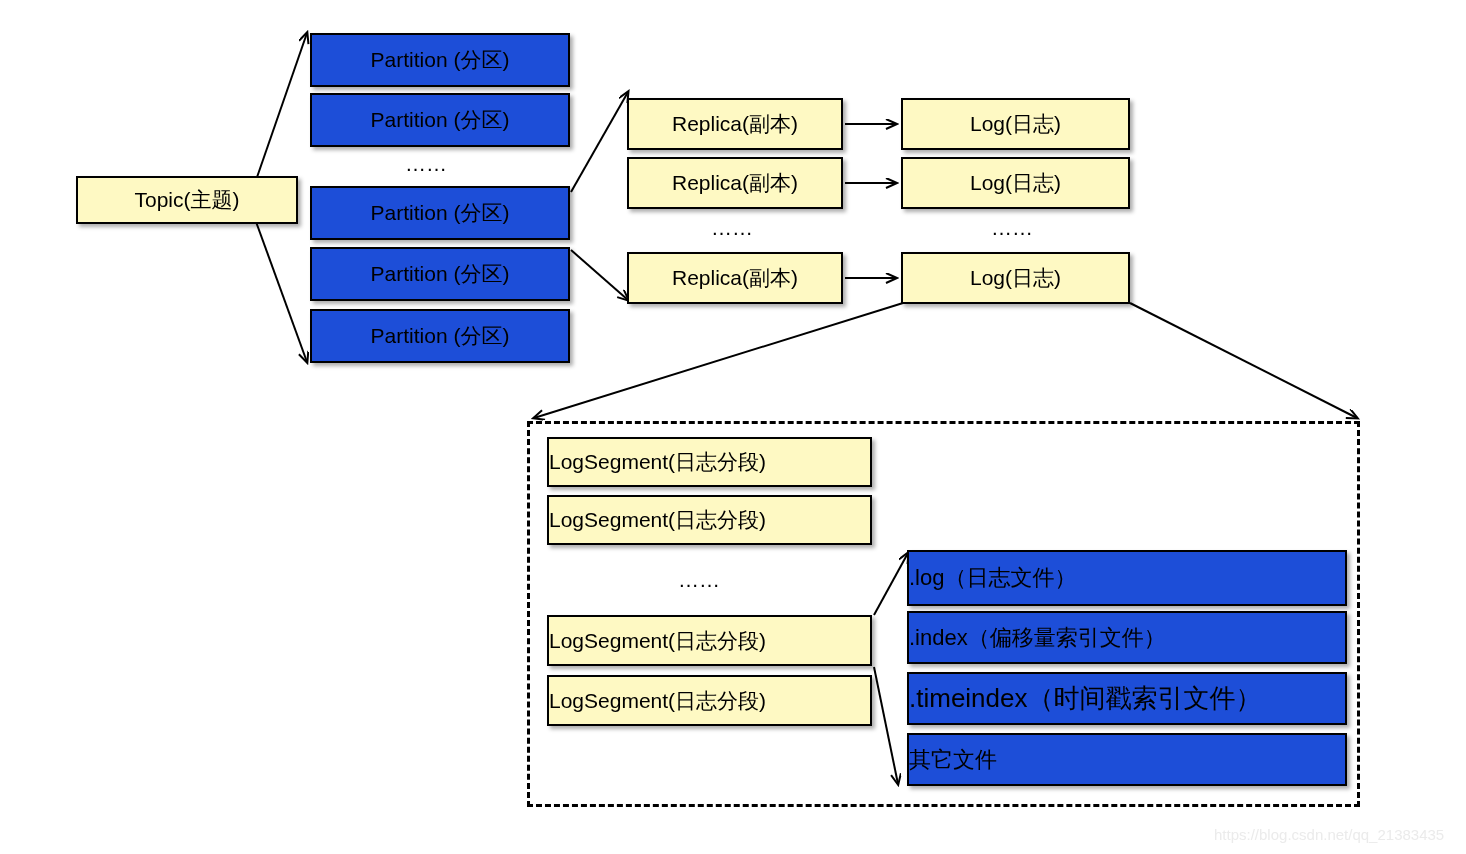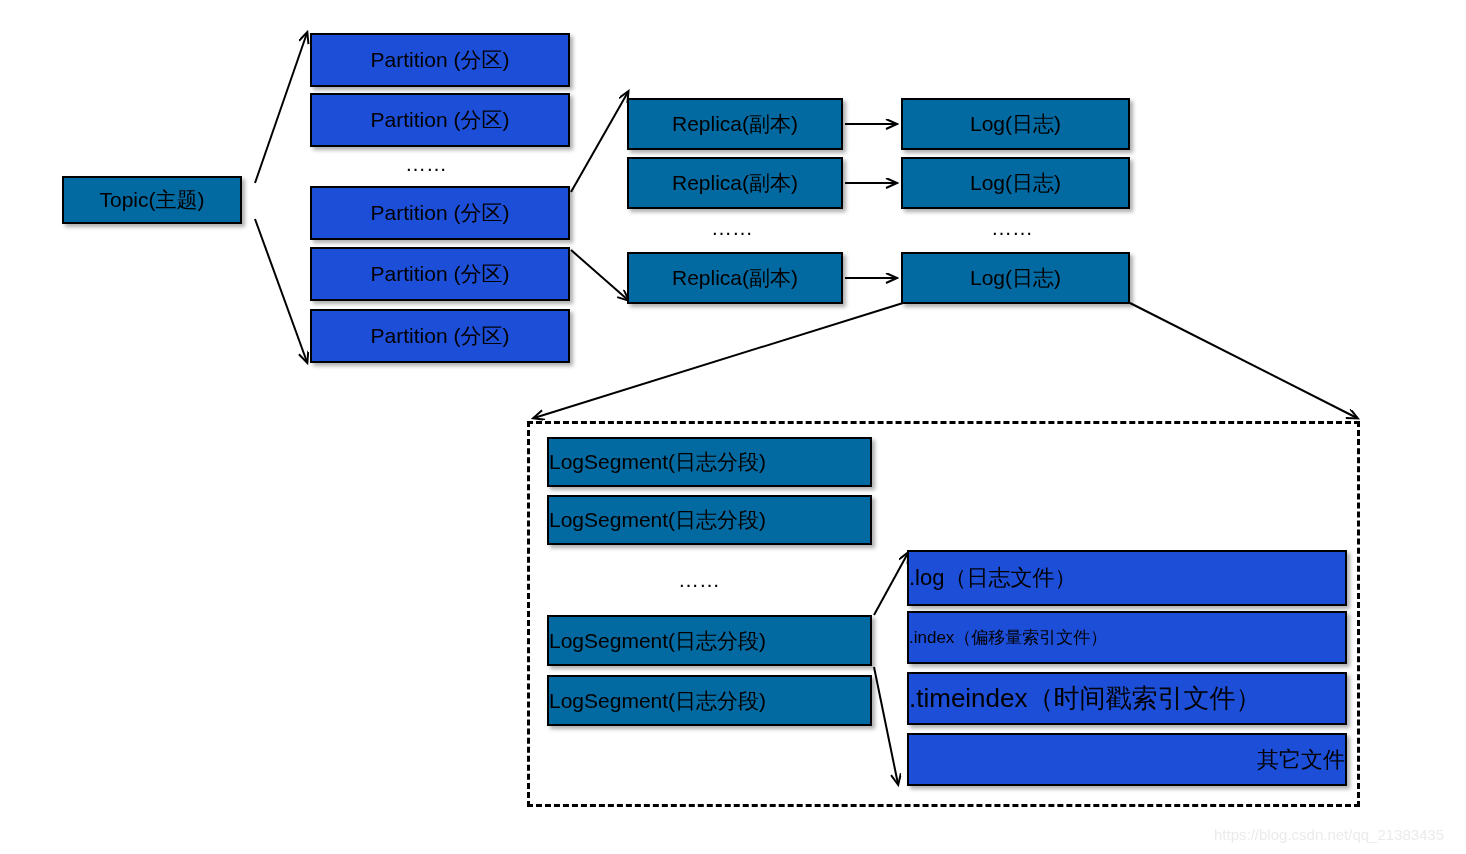--- a/index.html
+++ b/index.html
@@ -31,21 +31,21 @@
     box-sizing: border-box;
     border: 2px solid #000000;
     display: flex;
     align-items: center;
     color: #000000;
     box-shadow: 3px 3px 4px rgba(0,0,0,0.32);
     white-space: nowrap;
     z-index: 3;
   }
   .box.gray  { background: #1d4ed8; }
-  .box.white { background: #0369a1; }
+  .box.white { background: #fef9c3; }
   .box.center { justify-content: center; }
   .box.leftpad { justify-content: flex-start; }
   .ellipsis {
     position: absolute;
     color: #000000;
     letter-spacing: 0px;
     z-index: 4;
     white-space: nowrap;
   }
   .dashbox {
@@ -111,21 +111,21 @@
 
     <g>
       <path d="M874,615 L908,553" fill="none" stroke="#000000" stroke-width="2" marker-end="url(#arrowOpen)"></path>
     </g>
 
     <g>
       <path d="M874,667 L898,784" fill="none" stroke="#000000" stroke-width="2" marker-end="url(#arrowOpen)"></path>
     </g>
   </svg>
 
-  <div class="box white center" style="left:62px; top:176px; width:180px; height:48px; font-size:21px;">
+  <div class="box white center" style="left:76px; top:176px; width:222px; height:48px; font-size:21px;">
     <span>Topic(主题)</span>
   </div>
 
   <div class="box gray center" style="left:310px; top:33px; width:260px; height:54px; font-size:21px;">
     <span>Partition (分区)</span>
   </div>
   <div class="box gray center" style="left:310px; top:93px; width:260px; height:54px; font-size:21px;">
     <span>Partition (分区)</span>
   </div>
 
@@ -181,25 +181,25 @@
   <div class="box white leftpad" style="left:547px; top:615px; width:325px; height:51px; font-size:21px;">
     <span>LogSegment(日志分段)</span>
   </div>
   <div class="box white leftpad" style="left:547px; top:675px; width:325px; height:51px; font-size:21px;">
     <span>LogSegment(日志分段)</span>
   </div>
 
   <div class="box gray leftpad" style="left:907px; top:550px; width:440px; height:56px; font-size:22px;">
     <span>.log（日志文件）</span>
   </div>
-  <div class="box gray leftpad" style="left:907px; top:611px; width:440px; height:53px; font-size:17px;">
+  <div class="box gray leftpad" style="left:907px; top:611px; width:440px; height:53px; font-size:22px;">
     <span>.index（偏移量索引文件）</span>
   </div>
   <div class="box gray leftpad" style="left:907px; top:672px; width:440px; height:53px; font-size:26px;">
     <span>.timeindex（时间戳索引文件）</span>
   </div>
-  <div class="box gray leftpad" style="left:907px; top:733px; width:440px; height:53px; font-size:22px;justify-content:flex-end;">
+  <div class="box gray leftpad" style="left:907px; top:733px; width:440px; height:53px; font-size:22px;">
     <span>其它文件</span>
   </div>
 
   <div class="watermark" style="left:1214px; top:826px;">https://blog.csdn.net/qq_21383435</div>
 
 </div>
 
 </body></html>

